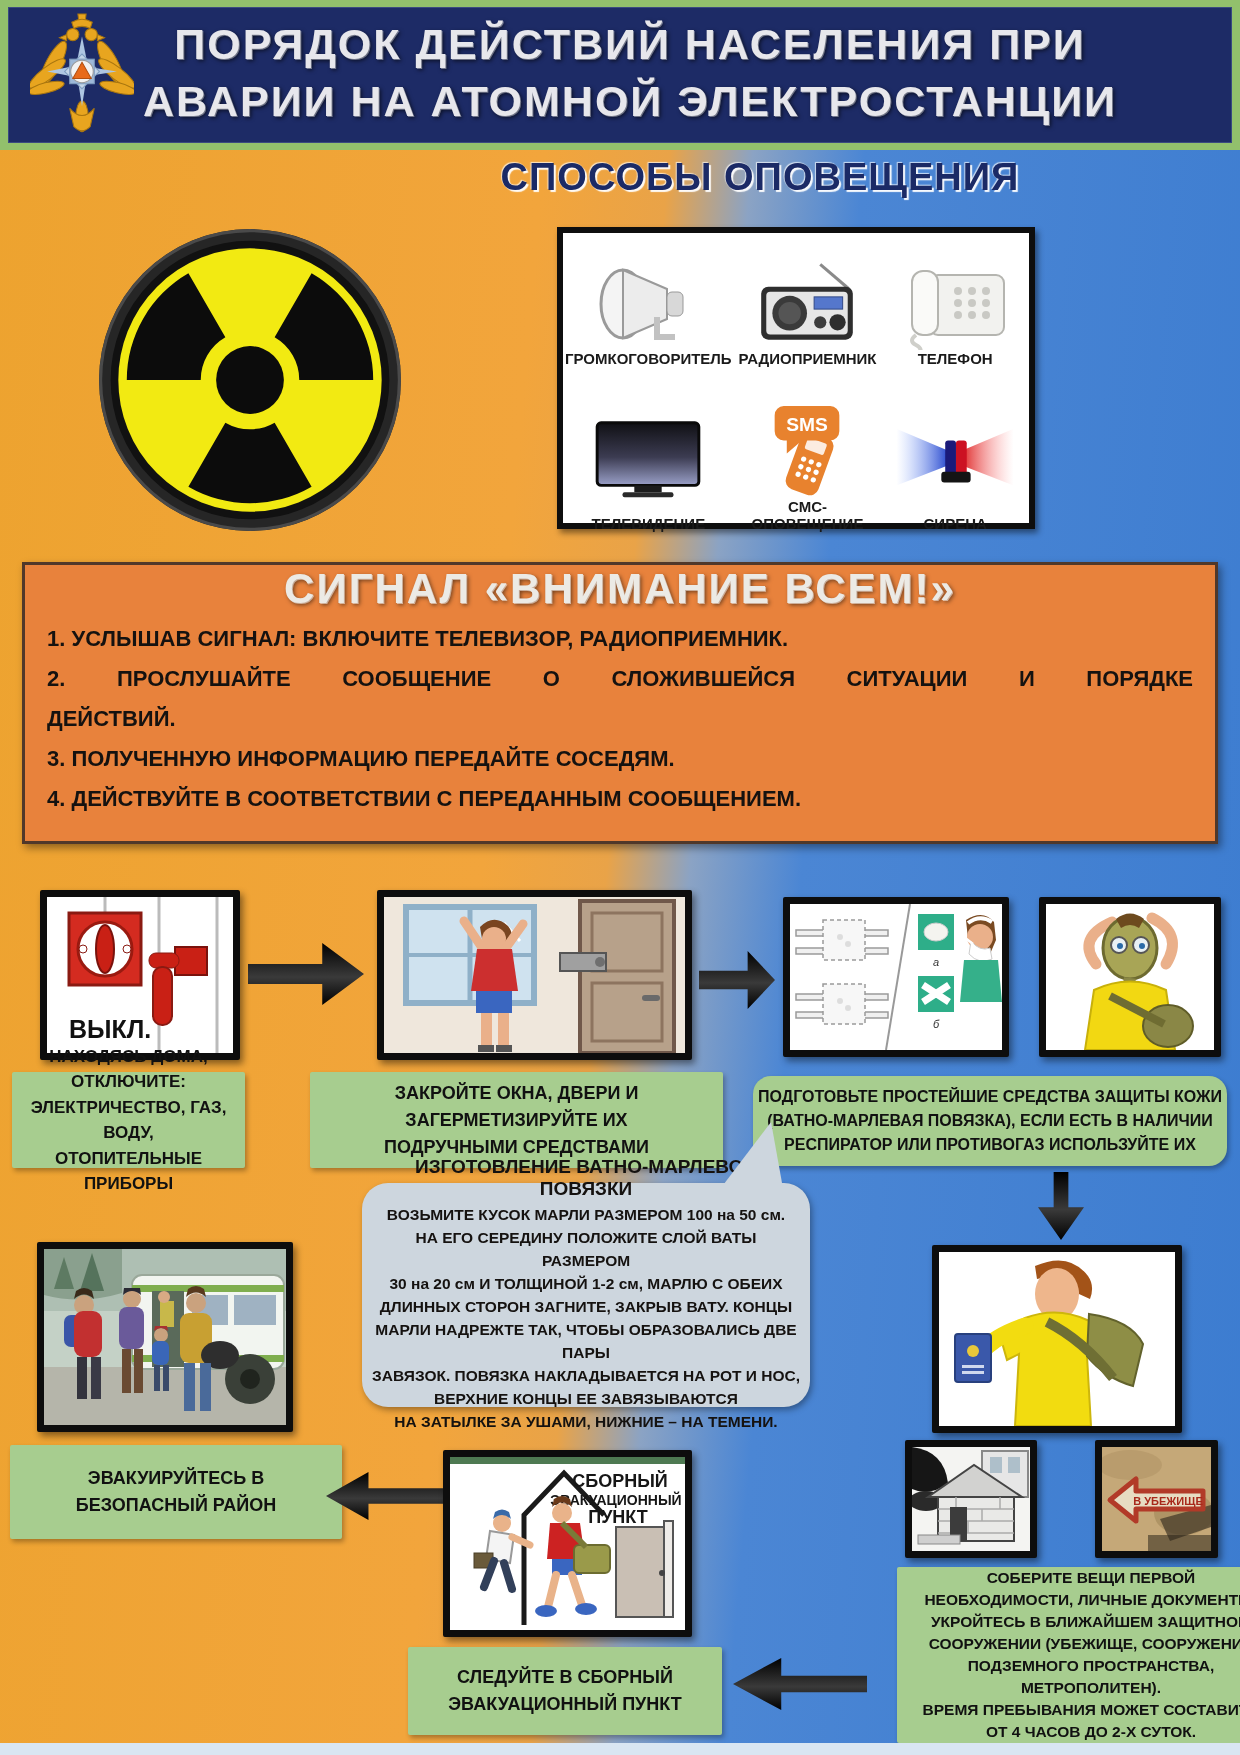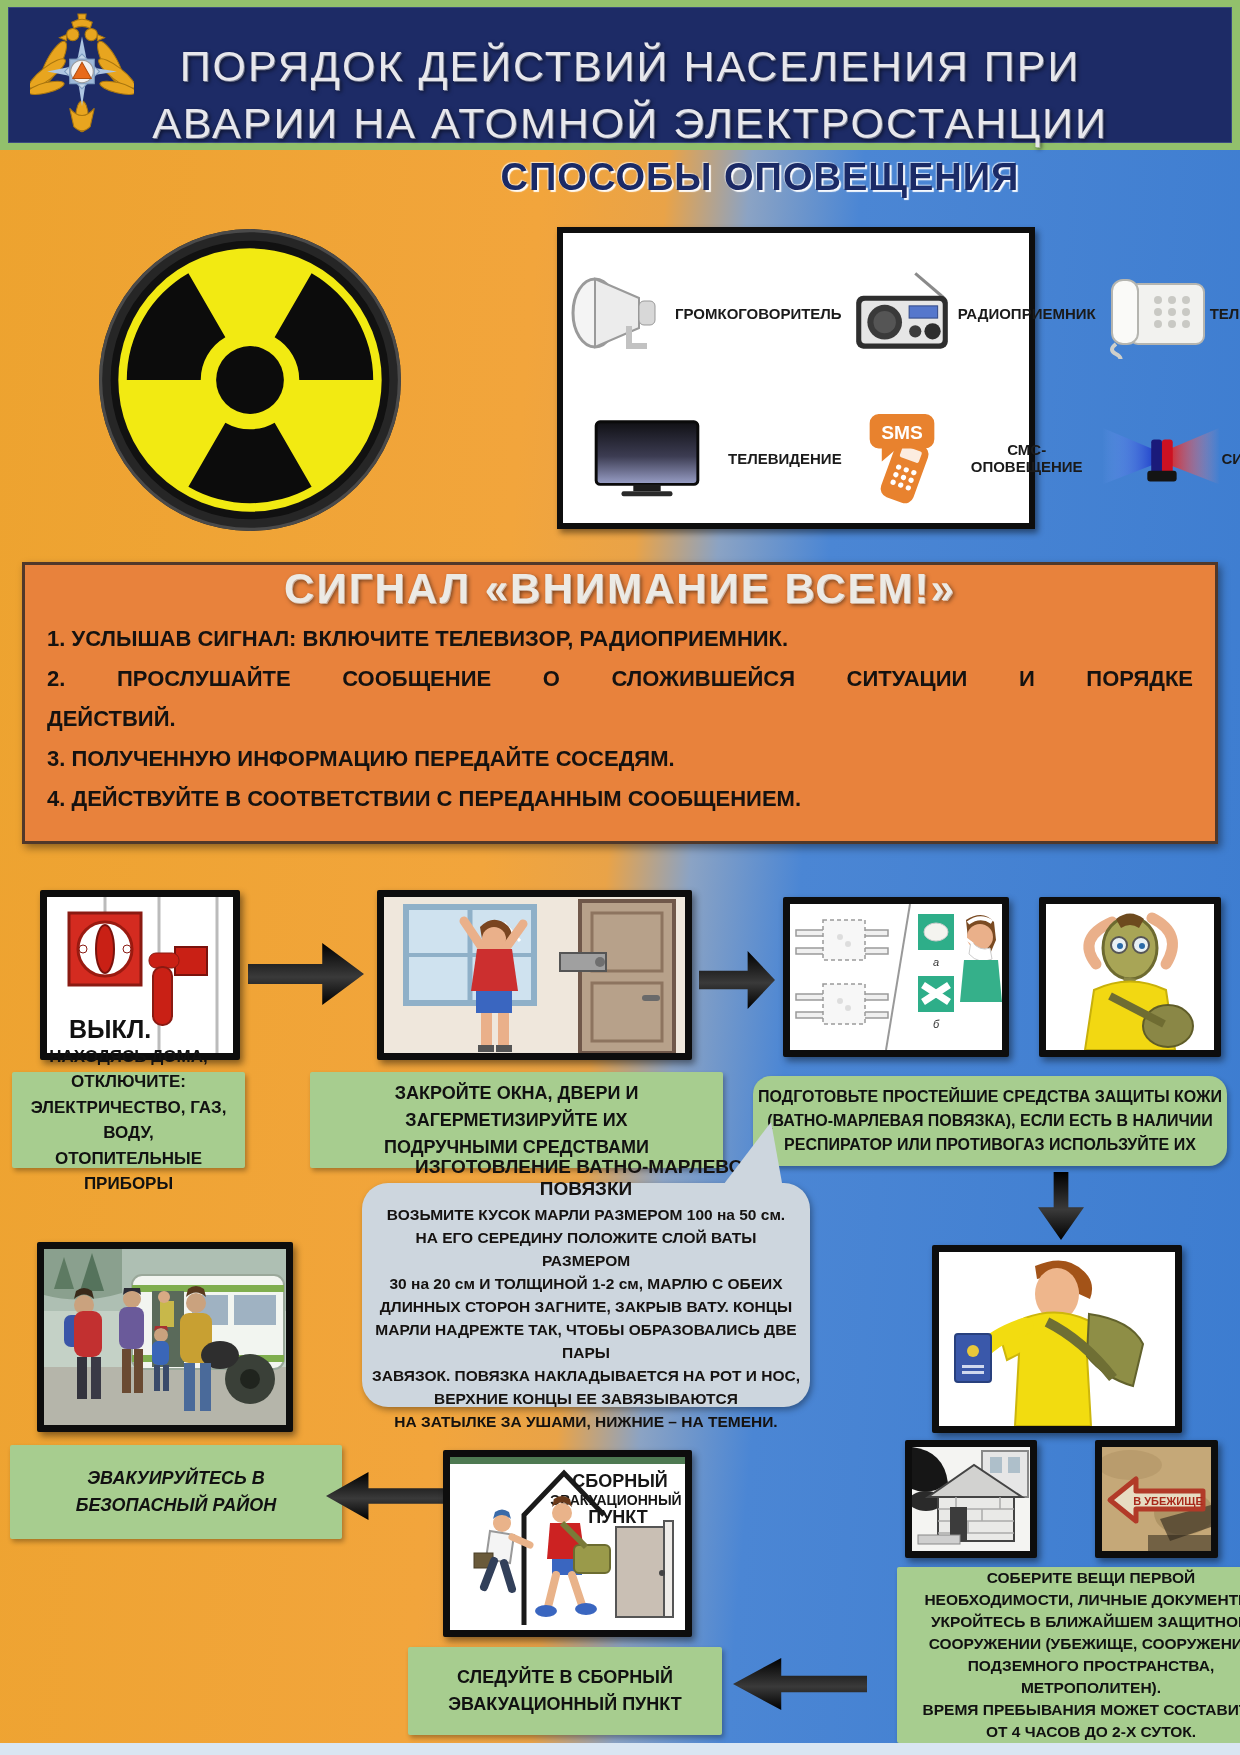--- a/index.html
+++ b/index.html
@@ -4,31 +4,31 @@
 <style>
   html,body{margin:0;padding:0;}
   body{font-family:"Liberation Sans","DejaVu Sans",sans-serif;}
   #poster{position:relative;width:1240px;height:1755px;overflow:hidden;
     background:linear-gradient(95deg,#eda32f 0%,#f2a53c 40%,#e9a348 49%,#8ba3c4 55%,#4b86d4 63%,#3c7cd0 100%);}
   .abs{position:absolute;}
   
   .header-frame{position:absolute;left:0;top:0;width:1240px;height:150px;background:#92c06c;}
   .header-inner{position:absolute;left:8px;top:7px;width:1222px;height:134px;background:#1d2b66;border:1px solid #3a4a80;}
   .header-title{position:absolute;left:130px;top:16px;width:1000px;text-align:center;color:#e7e7ec;
-    font-weight:normal;font-size:43px;line-height:57px;letter-spacing:2px;
-    text-shadow:1px 1px 0 #ffffff66,2px 2px 4px #000000aa;margin-top:22px;}
+    font-weight:bold;font-size:43px;line-height:57px;letter-spacing:2px;
+    text-shadow:1px 1px 0 #ffffff66,2px 2px 4px #000000aa;}
   
   .ways-heading{position:absolute;left:440px;top:156px;width:640px;text-align:center;
     font-weight:bold;font-size:38px;letter-spacing:1px;color:#1b2a66;
     text-shadow:2px 2px 1px rgba(255,255,255,.95),-1px -1px 1px rgba(255,255,255,.7);}
   
   .white-box{position:absolute;left:557px;top:227px;width:478px;height:302px;background:#ffffff;
     border:6px solid #0e0e0e;box-sizing:border-box;box-shadow:3px 4px 6px rgba(0,0,0,.45);
     display:grid;grid-template-columns:1fr 1fr 1fr;grid-template-rows:1fr 1fr;}
-  .notif-cell{display:flex;flex-direction:row;align-items:center;justify-content:space-between;padding:6px 2px 10px 2px;margin-top:19px;}
+  .notif-cell{display:flex;flex-direction:column;align-items:center;justify-content:space-between;padding:6px 2px 10px 2px;margin-top:19px;}
   .notif-icon{flex:1;display:flex;align-items:center;justify-content:center;width:100%;}
   .notif-label{font-size:15px;font-weight:bold;color:#1a1a1a;text-align:center;letter-spacing:0;}
   
   .orange-box{position:absolute;left:22px;top:562px;width:1196px;height:282px;background:#e8823c;
     border:3px solid #50382a;box-sizing:border-box;box-shadow:3px 4px 8px rgba(0,0,0,.4);}
   .orange-title{text-align:center;font-weight:bold;font-size:42px;letter-spacing:2px;color:#eceae5;
     text-shadow:1px 1px 0 #ffffff88,2px 2px 4px #00000088;}
   .signal-lines{padding:6px 22px 0 22px;font-weight:bold;font-size:22px;line-height:40px;color:#151210;}
   .line-justify{text-align:justify;text-align-last:justify;}
   
@@ -407,21 +407,21 @@
       <rect x="119" y="116" width="6" height="26" fill="#3a4a6a"></rect>
       <circle cx="152" cy="54" r="10" fill="#caa27e"></circle>
       <path d="M142 48 q10 -9 20 0 l-2 -8 q-8 -6 -16 0 z" fill="#5a3a1e"></path>
       <rect x="136" y="64" width="32" height="50" rx="9" fill="#c8a032"></rect>
       <ellipse cx="176" cy="106" rx="19" ry="14" fill="#2e2e2e"></ellipse>
       <rect x="140" y="114" width="11" height="48" fill="#4a6a9a"></rect>
       <rect x="156" y="114" width="11" height="48" fill="#4a6a9a"></rect>
     </svg>
   </div>
 
-  <div class="caption" style="left:10px;top:1445px;width:332px;height:94px;font-size:18px;font-style:italic;">ЭВАКУИРУЙТЕСЬ В
+  <div class="caption" style="left:10px;top:1445px;width:332px;height:94px;font-size:18px;">ЭВАКУИРУЙТЕСЬ В
 БЕЗОПАСНЫЙ РАЙОН</div>
 
   <div class="arrow arrow-left" style="left:326px;top:1472px;width:118px;height:48px;"></div>
 
   <div class="imgbox" style="left:443px;top:1450px;width:249px;height:187px;">
     <svg viewBox="0 0 235 173">
       <rect width="235" height="173" fill="#ffffff"></rect>
       <rect x="0" y="0" width="235" height="7" fill="#4e7a52"></rect>
       <path d="M74 168 L74 58 L114 16 L154 58" fill="none" stroke="#1a1a1a" stroke-width="5"></path>
       <rect x="166" y="70" width="50" height="90" fill="#c9bfb4" stroke="#555" stroke-width="2"></rect>

